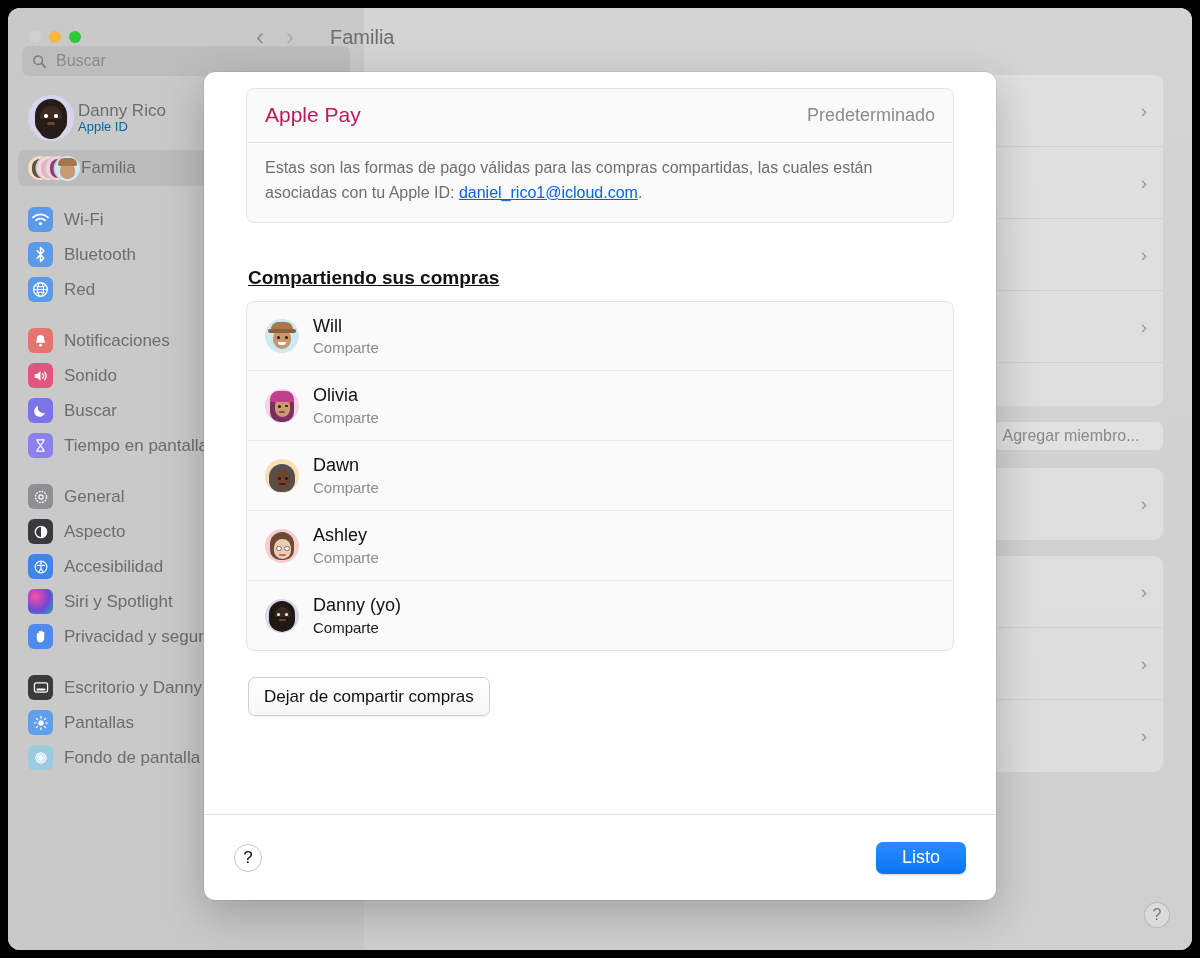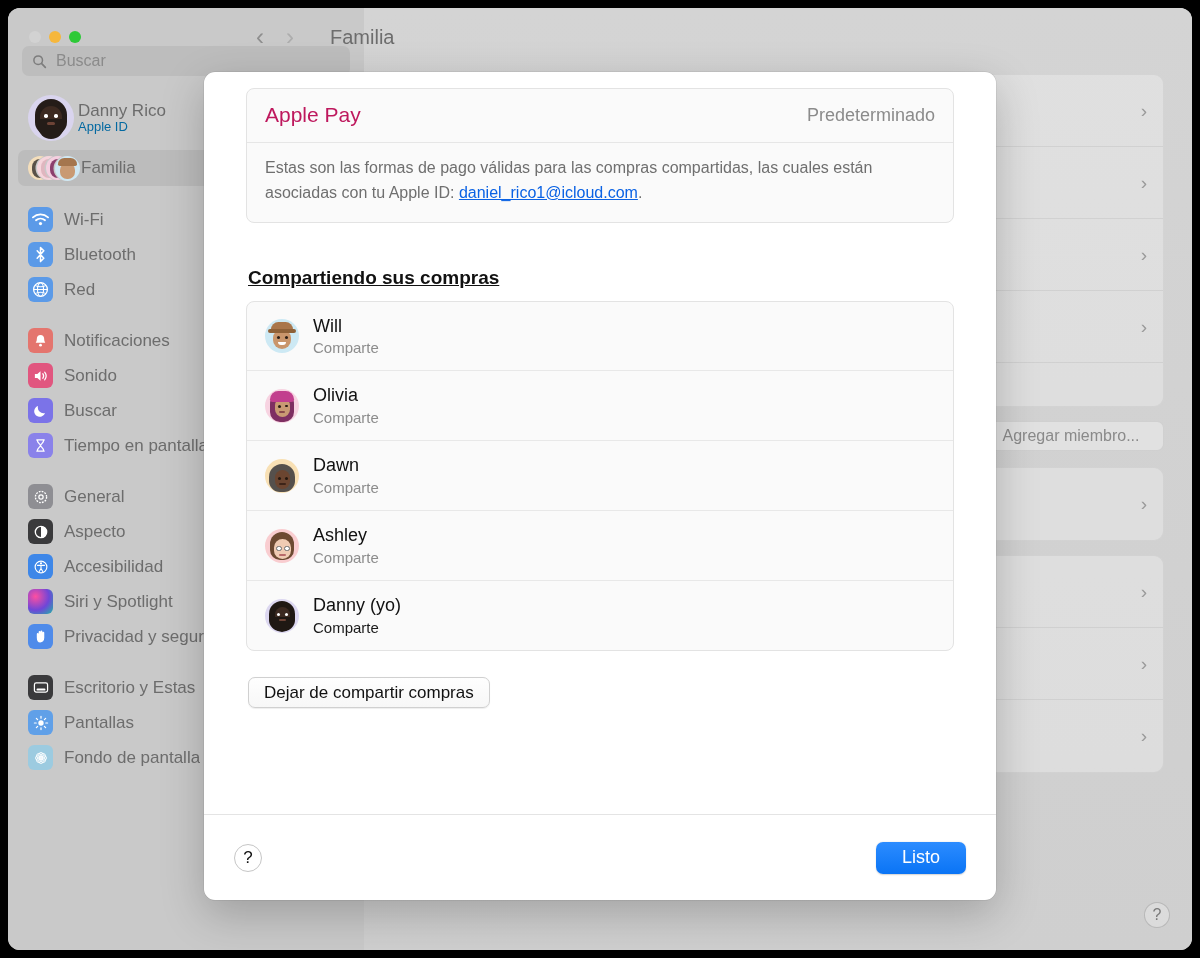--- a/index.html
+++ b/index.html
@@ -179,21 +179,21 @@
     border-bottom: .5px solid #e8e8e8;
   }
   .member:last-child { border-bottom: none; }
   .m-name { font-size: 18px; color: #111; line-height: 1.3; }
   .m-sub { font-size: 15px; color: #8c8c8c; line-height: 1.3; }
   .m-sub.dark { color: #1a1a1a; }
 
   .stopbtn {
     margin: 26px 0 0 2px;
     display: inline-flex; align-items: center; justify-content: center;
-    height: 31px; padding: 0 15px;
+    height: 39px; padding: 0 15px;
     background: linear-gradient(180deg,#fefefe,#f7f7f7);
     border: .5px solid #d0d0d0;
     border-radius: 7px;
     font-size: 17px; color: #111;
     box-shadow: 0 .5px 1px rgba(0,0,0,.07);
   }
 
   .sheet-foot {
     height: 86px; flex: 0 0 auto;
     border-top: .5px solid #e4e4e4;
@@ -393,21 +393,21 @@
 
       <div class="gap"></div>
 
       <div class="row">
         <div class="ic" style="background:#3a3a3c;">
           <svg width="16" height="13" viewBox="0 0 18 14">
             <rect x="1.6" y="1.8" width="14.8" height="10.4" rx="2" fill="none" stroke="#fff" stroke-width="1.4"></rect>
             <rect x="4" y="8" width="10" height="2.4" rx="1" fill="#fff"></rect>
           </svg>
         </div>
-        <span class="lbl">Escritorio y Estas</span>
+        <span class="lbl">Escritorio y Danny</span>
       </div>
 
       <div class="row">
         <div class="ic" style="background:#60a0e8;">
           <svg width="16" height="16" viewBox="0 0 18 18">
             <circle cx="9" cy="9" r="3" fill="#fff"></circle>
             <g stroke="#fff" stroke-width="1.4" stroke-linecap="round">
               <line x1="9" y1="1.6" x2="9" y2="3.6"></line>
                 <line x1="9" y1="14.4" x2="9" y2="16.4"></line>
               <line x1="1.6" y1="9" x2="3.6" y2="9"></line>

